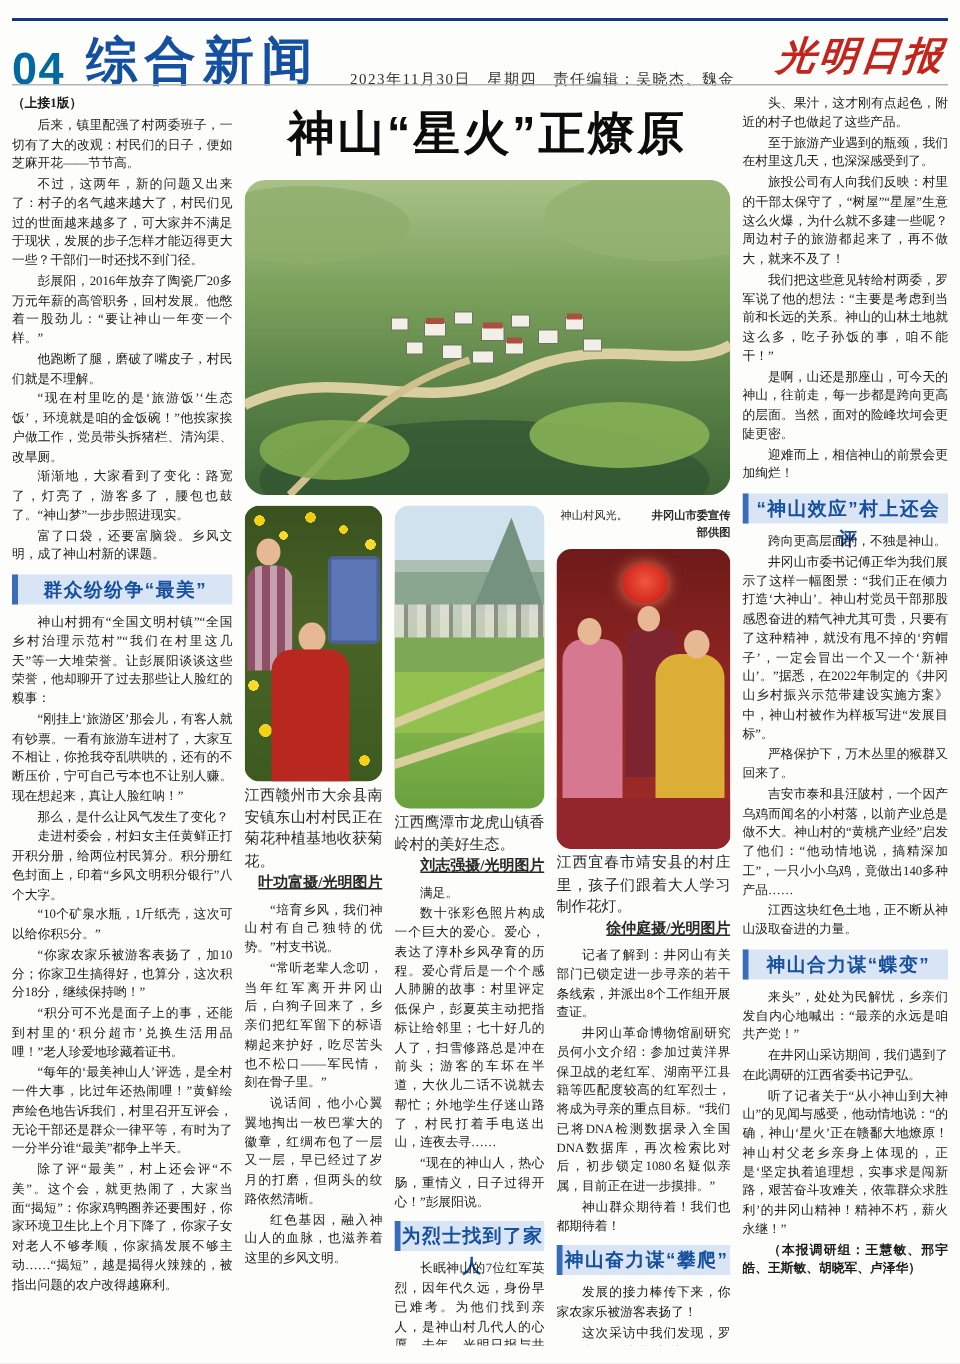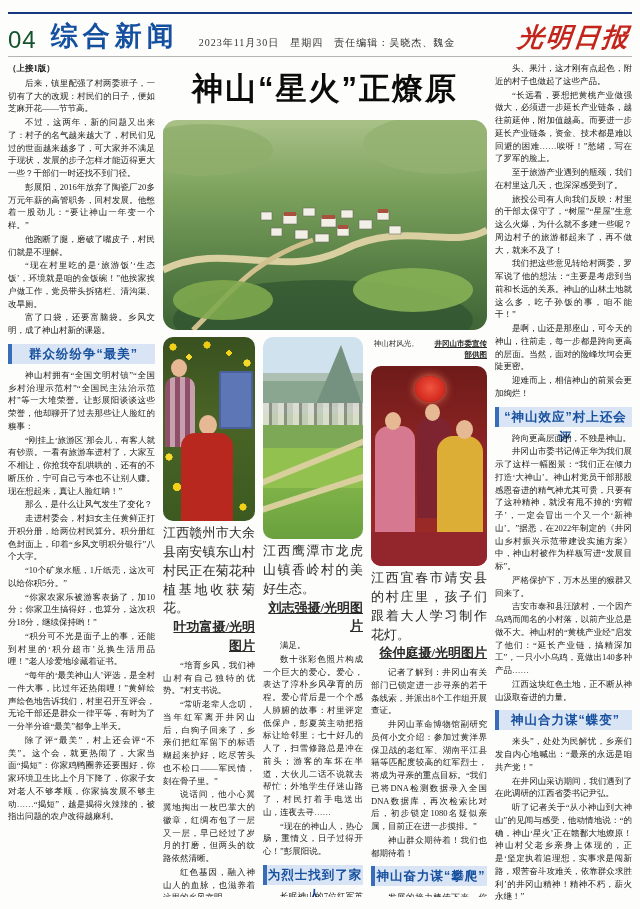--- a/index.html
+++ b/index.html
@@ -1,35 +1,35 @@
 <!DOCTYPE html>
 <html><head>
 <meta charset="utf-8">
 <style>
   html,body{margin:0;padding:0;background:#e8e8e4;}
   .page{position:relative;width:640px;height:909px;background:#fdfdfb;overflow:hidden;
         font-family:"Liberation Serif",serif;color:#1a1a1a;}
   .top-rule{position:absolute;left:8px;right:8px;top:12px;height:2px;background:#16387e;}
   .header{position:absolute;left:8px;right:8px;top:18px;height:36px;}
-  .pagenum{display:inline-block;font-family:"Liberation Sans",sans-serif;font-size:24px;
-           color:#14532d;vertical-align:bottom;letter-spacing:1px;}
-  .section-title{display:inline-block;font-family:"Liberation Sans",sans-serif;font-size:27px;
+  .pagenum{display:inline-block;font-family:"Liberation Sans",sans-serif;font-size:30px;
+           color:#0369a1;vertical-align:bottom;letter-spacing:1px;font-weight:bold;}
+  .section-title{display:inline-block;font-family:"Liberation Sans",sans-serif;font-size:34px;
            font-weight:bold;color:#14509f;letter-spacing:5px;margin-left:10px;vertical-align:bottom;}
   .dateline{display:inline-block;font-size:10px;color:#333;margin-left:16px;vertical-align:bottom;
            padding-bottom:4px;letter-spacing:1px;}
   .masthead{position:absolute;right:2px;top:2px;font-size:26px;font-weight:bold;color:#c3251c;
            font-style:italic;transform:skewX(-6deg);letter-spacing:2px;
            font-family:"Liberation Serif",serif;}
   .header-rule{position:absolute;left:8px;right:8px;top:56px;height:1px;background:#b5b5b0;}
 
   .body-text{font-size:8.5px;line-height:1.5;text-align:justify;}
   .para{margin:0 0 1px 0;text-indent:2em;}
   .cont-note{font-weight:bold;font-size:8.5px;margin:0 0 2px 0;}
   .credit{margin:0 0 3px 0;text-indent:0;text-align:right;font-weight:bold;text-decoration:underline;}
-  .caption{font-size:13px;line-height:1.45;color:#2a2a2a;text-align:justify;margin:3px 0 0 0;}
+  .caption{font-size:10px;line-height:1.45;color:#2a2a2a;text-align:justify;margin:3px 0 0 0;}
   .caption .cap-text{margin:0;}
   .sec-head{margin:7px 0 5px 0;height:20px;line-height:20px;text-align:center;
             background:#d9e5f4;color:#17509e;font-weight:bold;font-size:12.5px;
             border-left:4px solid #3a6db8;letter-spacing:1px;
             font-family:"Liberation Sans",sans-serif;}
   .byline{font-weight:bold;}
 
   .col{position:absolute;top:62px;overflow:hidden;}
   .col-left{left:8px;width:147px;height:843px;}
   .col-right{left:495px;width:137px;height:843px;}
@@ -39,21 +39,21 @@
   .main-photo{width:324px;height:210px;border-radius:14px;overflow:hidden;position:relative;}
   .mid-cols{position:relative;margin-top:7px;height:560px;}
   .colB{position:absolute;left:0;top:0;width:92px;height:560px;overflow:hidden;}
   .colC{position:absolute;left:100px;top:0;width:100px;height:560px;overflow:hidden;}
   .colD{position:absolute;left:208px;top:0;width:116px;height:560px;overflow:hidden;}
   .photo{border-radius:10px;overflow:hidden;position:relative;}
   .photoA{width:92px;height:184px;}
   .photoB{width:100px;height:202px;}
   .photoC{width:116px;height:200px;}
   .main-cap{font-size:7.5px;text-align:right;margin:2px 0 6px 0;line-height:1.4;color:#2a2a2a;}
-  .main-cap .credit-inline{font-weight:bold;margin-left:14px;text-decoration:underline;}
+  .main-cap .credit-inline{font-weight:bold;margin-left:14px;}
 
   
   .art-chrys{background:
      radial-gradient(circle 5px at 10px 10px,#f2d117 70%,transparent 72%),
      radial-gradient(circle 4px at 26px 20px,#f7da2a 70%,transparent 72%),
      radial-gradient(circle 5px at 44px 8px,#eecb12 70%,transparent 72%),
      radial-gradient(circle 4px at 66px 16px,#f2d117 70%,transparent 72%),
      radial-gradient(circle 5px at 84px 26px,#f7da2a 70%,transparent 72%),
      radial-gradient(circle 6px at 14px 150px,#f2d117 70%,transparent 72%),
      radial-gradient(circle 5px at 34px 166px,#f7da2a 70%,transparent 72%),
@@ -105,25 +105,26 @@
   <div class="header-rule"></div>
 
   <div class="col col-left body-text">
     <p class="cont-note">（上接1版）</p>
     <div>
         <p class="para">后来，镇里配强了村两委班子，一切有了大的改观：村民们的日子，便如芝麻开花——节节高。</p>
         <p class="para">不过，这两年，新的问题又出来了：村子的名气越来越大了，村民们见过的世面越来越多了，可大家并不满足于现状，发展的步子怎样才能迈得更大一些？干部们一时还找不到门径。</p>
         <p class="para">彭展阳，2016年放弃了陶瓷厂20多万元年薪的高管职务，回村发展。他憋着一股劲儿：“要让神山一年变一个样。”</p>
         <p class="para">他跑断了腿，磨破了嘴皮子，村民们就是不理解。</p>
         <p class="para">“现在村里吃的是‘旅游饭’‘生态饭’，环境就是咱的金饭碗！”他挨家挨户做工作，党员带头拆猪栏、清沟渠、改旱厕。</p>
+        <p class="para">渐渐地，大家看到了变化：路宽了，灯亮了，游客多了，腰包也鼓了。“神山梦”一步步照进现实。</p>
         <p class="para">富了口袋，还要富脑袋。乡风文明，成了神山村新的课题。</p>
       </div>
     <h3 class="sec-head">群众纷纷争“最美”</h3>
     <div>
-        <p class="para">神山村拥有“全国文明村镇”“全国乡村治理示范村”“全国民主法治示范村”等一大堆荣誉。让彭展阳谈谈这些荣誉，他却聊开了过去那些让人脸红的糗事：</p>
+        <p class="para">神山村拥有“全国文明村镇”“全国乡村治理示范村”“我们在村里这几天”等一大堆荣誉。让彭展阳谈谈这些荣誉，他却聊开了过去那些让人脸红的糗事：</p>
         <p class="para">“刚挂上‘旅游区’那会儿，有客人就有钞票。一看有旅游车进村了，大家互不相让，你抢我夺乱哄哄的，还有的不断压价，宁可自己亏本也不让别人赚。现在想起来，真让人脸红呐！”</p>
         <p class="para">那么，是什么让风气发生了变化？</p>
         <p class="para">走进村委会，村妇女主任黄鲜正打开积分册，给两位村民算分。积分册红色封面上，印着“乡风文明积分银行”八个大字。</p>
         <p class="para">“10个矿泉水瓶，1斤纸壳，这次可以给你积5分。”</p>
         <p class="para">“你家农家乐被游客表扬了，加10分；你家卫生搞得好，也算分，这次积分18分，继续保持哟！”</p>
         <p class="para">“积分可不光是面子上的事，还能到村里的‘积分超市’兑换生活用品哩！”老人珍爱地珍藏着证书。</p>
         <p class="para">“每年的‘最美神山人’评选，是全村一件大事，比过年还热闹哩！”黄鲜绘声绘色地告诉我们，村里召开互评会，无论干部还是群众一律平等，有时为了一分半分谁“最美”都争上半天。</p>
         <p class="para">除了评“最美”，村上还会评“不美”。这个会，就更热闹了，大家当面“揭短”：你家鸡鸭圈养还要围好，你家环境卫生比上个月下降了，你家子女对老人不够孝顺，你家搞发展不够主动……“揭短”，越是揭得火辣辣的，被指出问题的农户改得越麻利。</p>
       </div>
 
@@ -247,33 +248,32 @@
             <p class="para">这次采访中我们发现，罗军、彭展阳这些“新头雁”，眼界更宽了，劲头更足了。</p>
             <p class="para">“吃上旅游饭只是第一步，我们还要把研学、民宿、农产品深加工拧成一股绳，让村集体的家底一年比一年厚实。”</p>
           </div>
       </div>
     </div>
   </div>
 
   <div class="col col-right body-text">
     <div>
         <p class="para">头、果汁，这才刚有点起色，附近的村子也做起了这些产品。</p>
-        <p class="para">“长远看，要想把黄桃产业做强做大，必须进一步延长产业链条，越往前延伸，附加值越高。而要进一步延长产业链条，资金、技术都是难以回避的困难……唉呀！”愁绪，写在了罗军的脸上。</p>
         <p class="para">至于旅游产业遇到的瓶颈，我们在村里这几天，也深深感受到了。</p>
         <p class="para">旅投公司有人向我们反映：村里的干部太保守了，“树屋”“星屋”生意这么火爆，为什么就不多建一些呢？周边村子的旅游都起来了，再不做大，就来不及了！</p>
         <p class="para">我们把这些意见转给村两委，罗军说了他的想法：“主要是考虑到当前和长远的关系。神山的山林土地就这么多，吃子孙饭的事，咱不能干！”</p>
         <p class="para">是啊，山还是那座山，可今天的神山，往前走，每一步都是跨向更高的层面。当然，面对的险峰坎坷会更陡更密。</p>
         <p class="para">迎难而上，相信神山的前景会更加绚烂！</p>
       </div>
     <h3 class="sec-head">“神山效应”村上还会评</h3>
     <div>
         <p class="para">跨向更高层面的，不独是神山。</p>
         <p class="para">井冈山市委书记傅正华为我们展示了这样一幅图景：“我们正在倾力打造‘大神山’。神山村党员干部那股感恩奋进的精气神尤其可贵，只要有了这种精神，就没有甩不掉的‘穷帽子’，一定会冒出一个又一个‘新神山’。”据悉，在2022年制定的《井冈山乡村振兴示范带建设实施方案》中，神山村被作为样板写进“发展目标”。</p>
         <p class="para">严格保护下，万木丛里的猴群又回来了。</p>
-        <p class="para">吉安市泰和县汪陂村，一个因产乌鸡而闻名的小村落，以前产业总是做不大。神山村的“黄桃产业经”启发了他们：“延长产业链，搞精深加工”，一只小小乌鸡，竟做出140多种产品……</p>
+        <p class="para">吉安市泰和县汪陂村，一个因产乌鸡而闻名的小村落，以前产业总是做不大。神山村的“黄桃产业经”启发了他们：“他动情地说，搞精深加工”，一只小小乌鸡，竟做出140多种产品……</p>
         <p class="para">江西这块红色土地，正不断从神山汲取奋进的力量。</p>
       </div>
     <h3 class="sec-head">神山合力谋“蝶变”</h3>
     <div>
         <p class="para">来头”，处处为民解忧，乡亲们发自内心地喊出：“最亲的永远是咱共产党！”</p>
         <p class="para">在井冈山采访期间，我们遇到了在此调研的江西省委书记尹弘。</p>
         <p class="para">听了记者关于“从小神山到大神山”的见闻与感受，他动情地说：“的确，神山‘星火’正在赣鄱大地燎原！神山村父老乡亲身上体现的，正是‘坚定执着追理想，实事求是闯新路，艰苦奋斗攻难关，依靠群众求胜利’的井冈山精神！精神不朽，薪火永继！”</p>
       </div>
     <p class="para byline">（本报调研组：王慧敏、邢宇皓、王斯敏、胡晓军、卢泽华）</p>
   </div>

